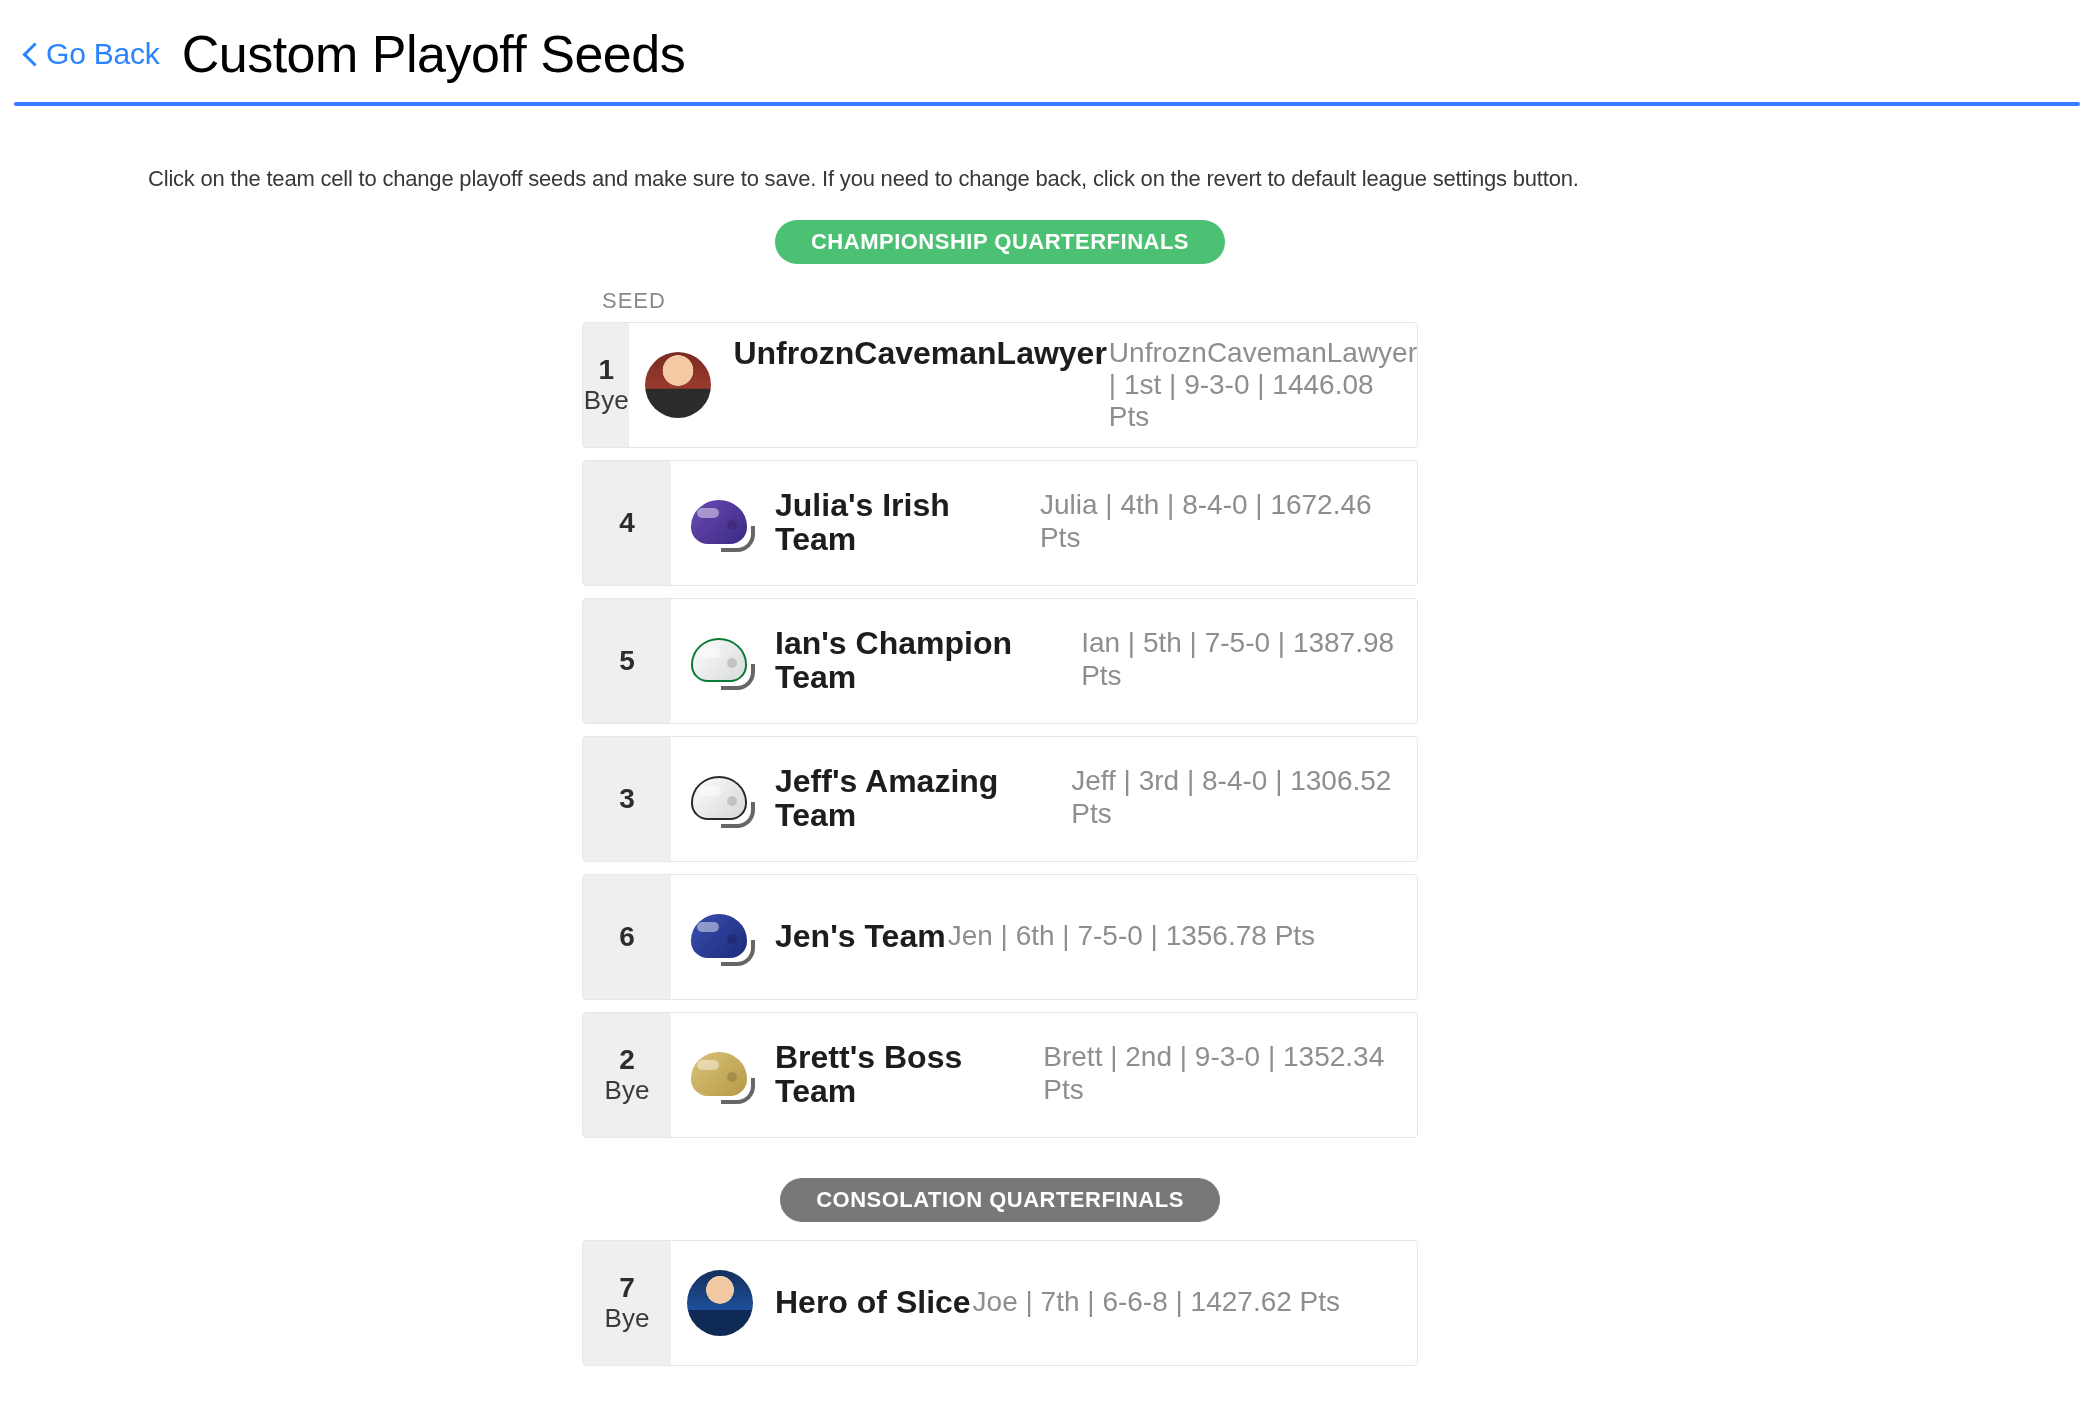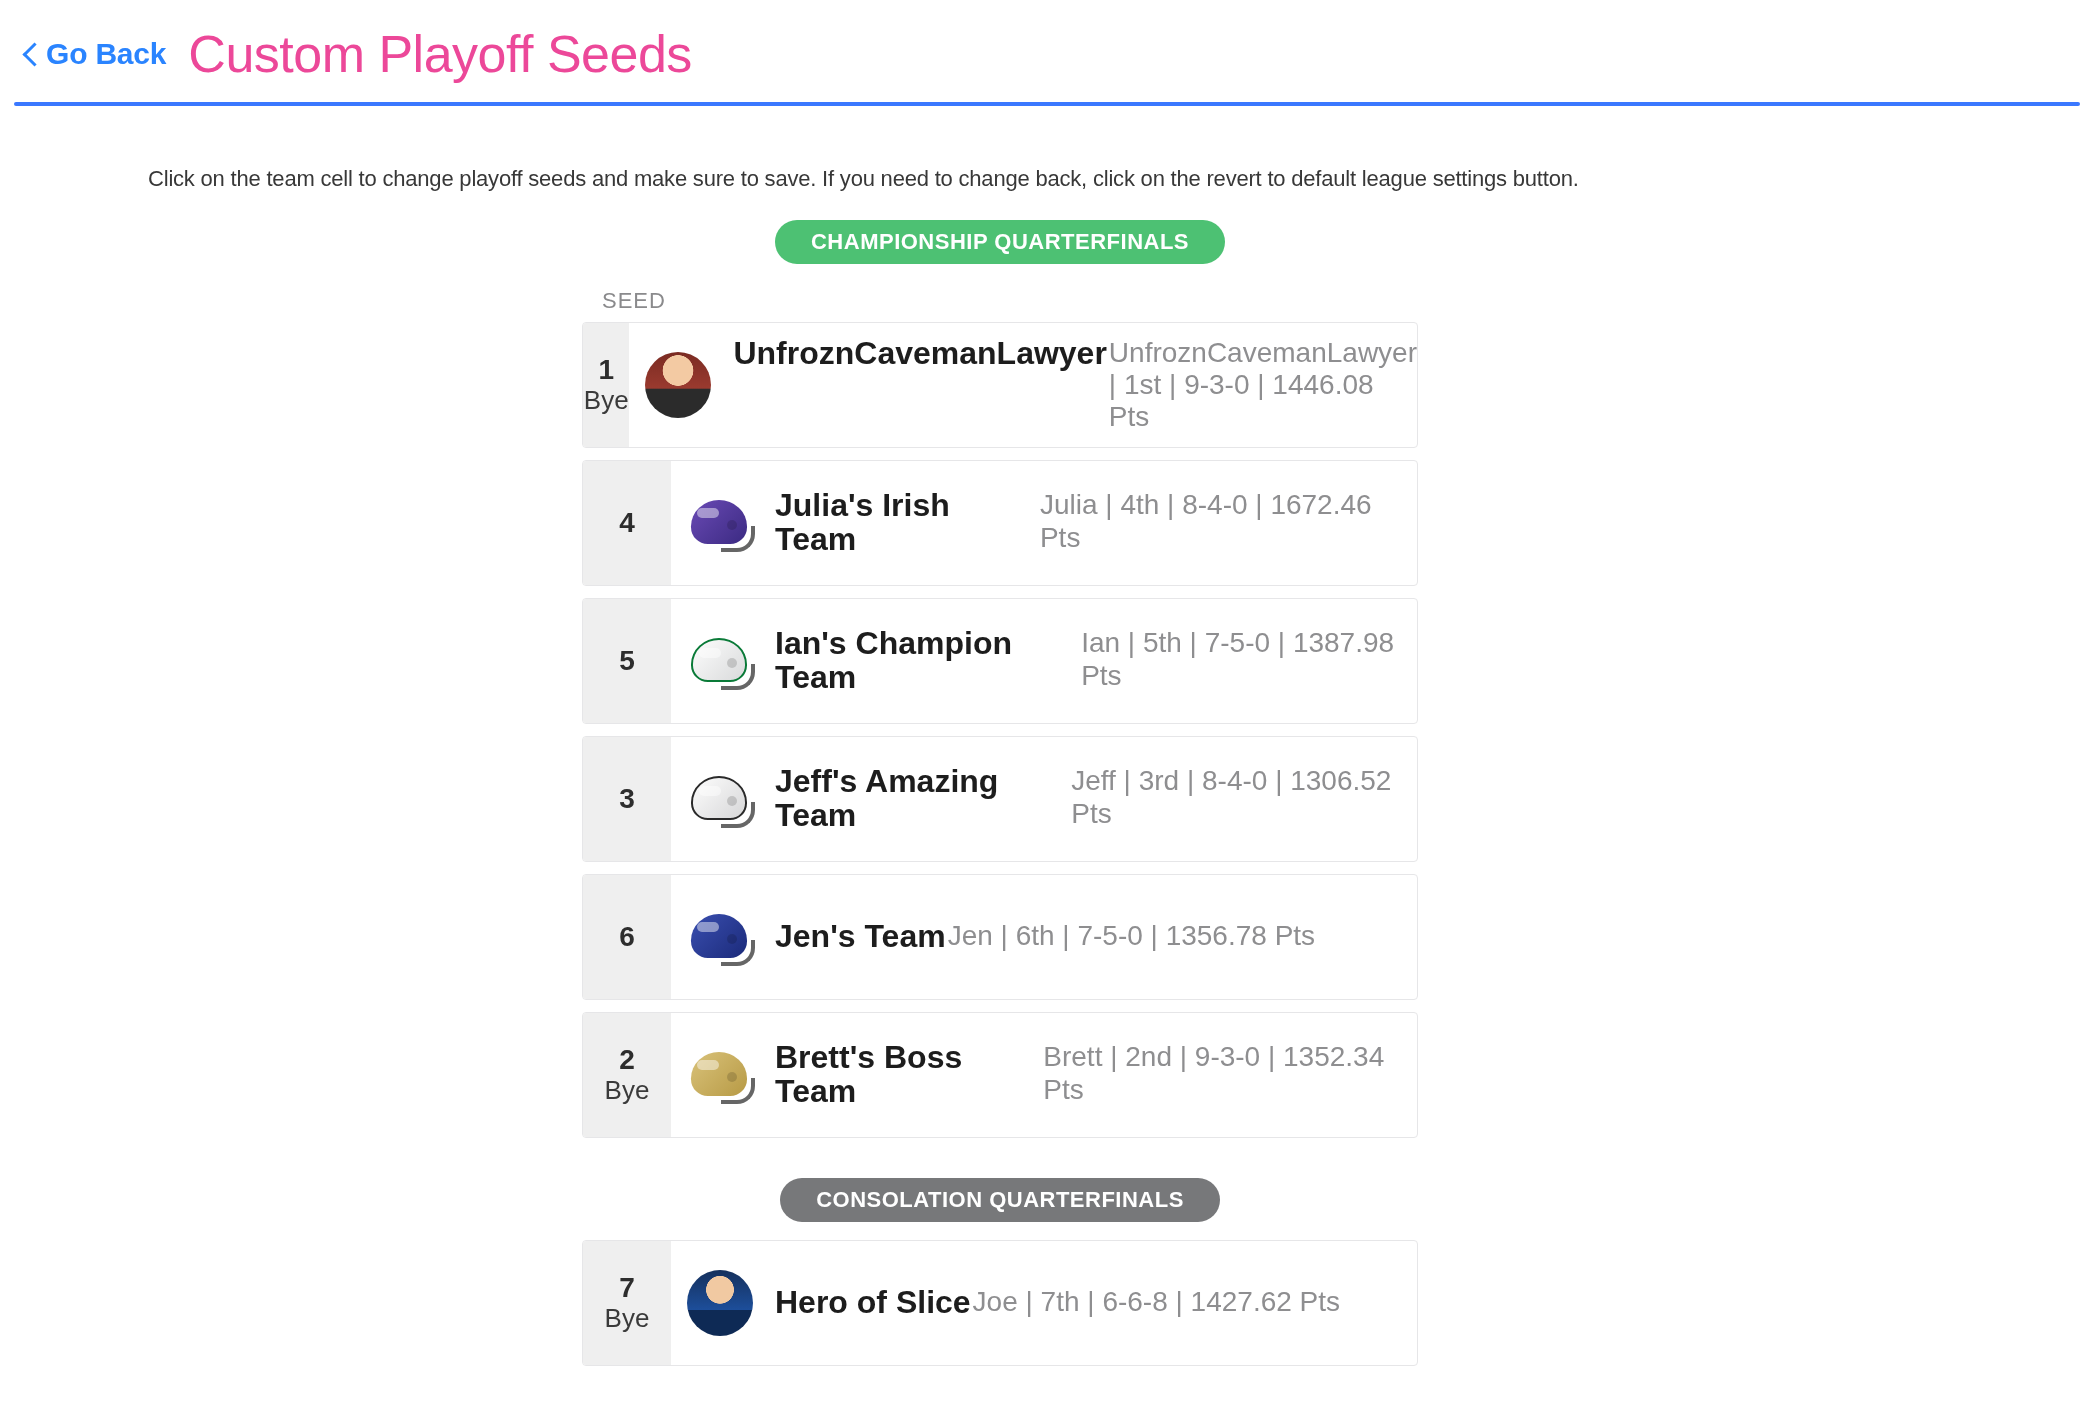--- a/index.html
+++ b/index.html
@@ -31,42 +31,42 @@
     align-items:center;
     gap:22px;
     padding:24px 22px 18px 22px;
   }
   .back-link{
     display:flex;
     align-items:center;
     gap:6px;
     color:var(--blue-text);
     font-size:30px;
-    font-weight:700;
+    font-weight:400;
     cursor:pointer;
     user-select:none;
     letter-spacing:-0.2px;
     text-align:center;
   }
   .back-link .chev{
     display:inline-block;
     width:18px;height:30px;
     position:relative;
   }
   .back-link .chev::before{
     content:"";position:absolute;left:4px;top:7px;
     width:14px;height:14px;
     border-left:3px solid var(--blue-text);
     border-bottom:3px solid var(--blue-text);
     transform:rotate(45deg);
   }
   .page-title{
     font-size:52px;
     font-weight:300;
-    color:#ec4899;
+    color:#000000;
     letter-spacing:-0.5px;
   }
   .rule{
     height:4px;background:var(--blue);margin:0 14px 0 14px;border-radius:2px;
   }
 
   
   .content{
     width:1972px;
     margin-left:14px;

